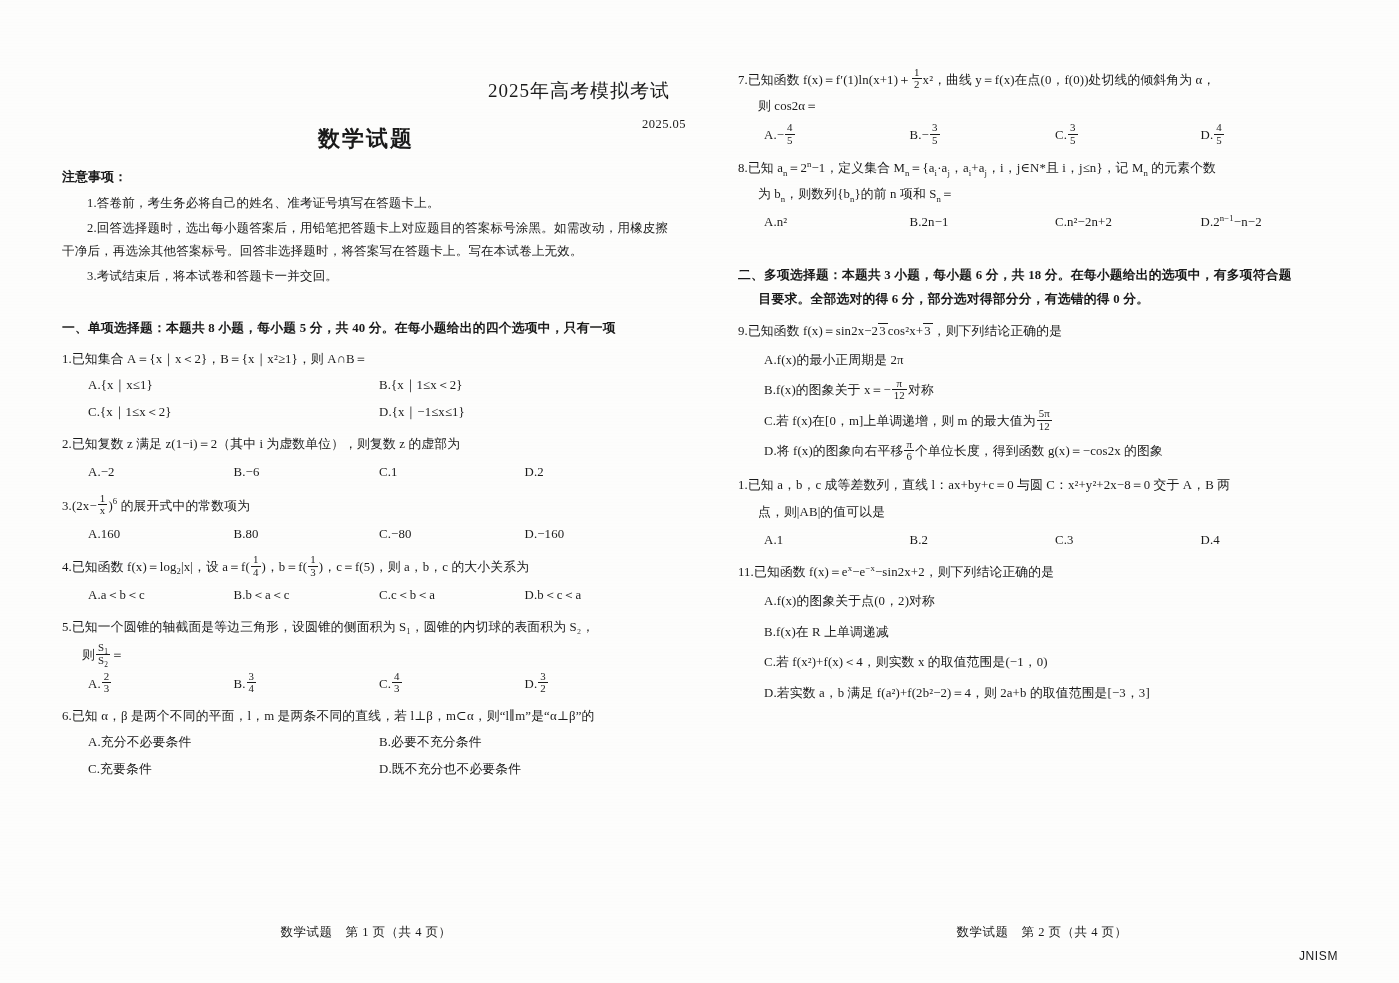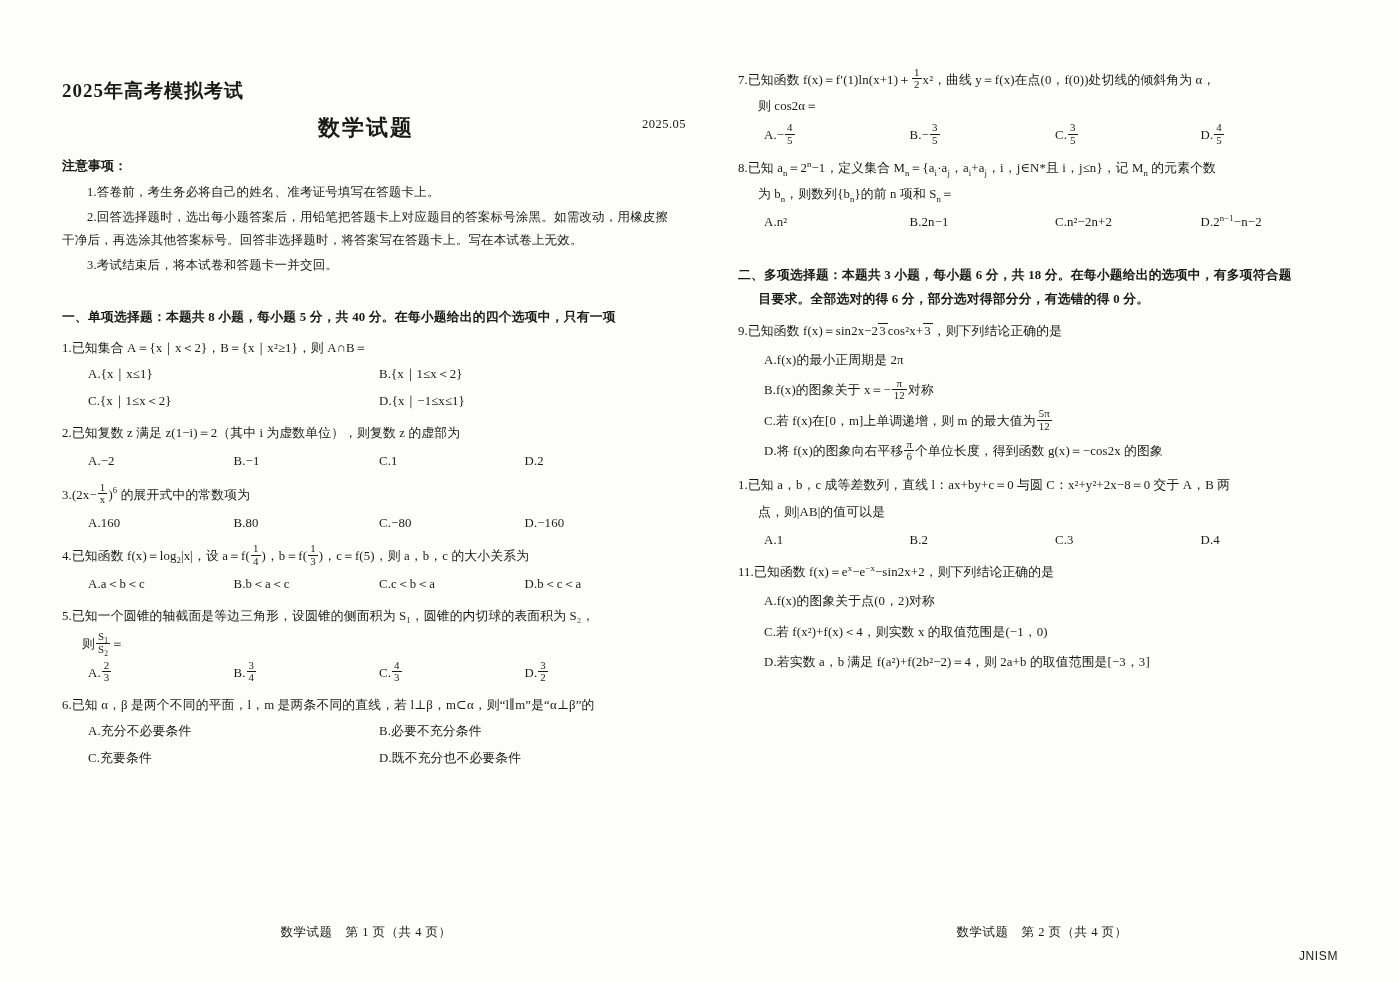--- a/index.html
+++ b/index.html
@@ -30,25 +30,25 @@
   }
   .col-left { left: 36px; }
   .col-right { left: 712px; }
 
   .col-inner {
     position: relative;
     padding: 60px 26px 0 26px;
   }
 
   .exam-title {
-    text-align: left;
+    text-align: right;
     font-size: 19px;
-    font-weight: bold;
+    font-weight: normal;
     letter-spacing: 1px;
-    margin: 18px 0 9px 0;
+    margin: 18px 0 20px 0;
   }
   .subject-title {
     text-align: center;
     font-size: 22px;
     font-weight: bold;
     letter-spacing: 2px;
     margin: 2px 0 2px 0;
     position: relative;
   }
   .exam-date {
@@ -193,21 +193,21 @@
               <div class="r">
                 <div>C.{x｜1≤x＜2}</div>
                 <div>D.{x｜−1≤x≤1}</div>
               </div>
             </div>
           </div>
           <div class="q">
             <span class="q-stem"><span>2.</span>已知复数 z 满足 z(1−i)＝2（其中 i 为虚数单位），则复数 z 的虚部为</span>
             <div class="opts-row">
               <div>A.−2</div>
-              <div>B.−1</div>
+              <div>B.−6</div>
               <div>C.1</div>
               <div>D.2</div>
             </div>
           </div>
           <div class="q">
             <span class="q-stem"><span>3.</span>(2x−<span class="frac"><span class="n">1</span><span class="d">x</span></span>)<sup>6</sup> 的展开式中的常数项为</span>
             <div class="opts-row">
               <div>A.160</div>
               <div>B.80</div>
               <div>C.−80</div>
@@ -291,20 +291,21 @@
               <div>A.1</div>
               <div>B.2</div>
               <div>C.3</div>
               <div>D.4</div>
             </div>
           </div>
           <div class="q">
             <span class="q-stem"><span>11.</span>已知函数 f(x)＝e<sup>x</sup>−e<sup>−x</sup>−sin2x+2，则下列结论正确的是</span>
             <div class="opts-col">
               <div>A.f(x)的图象关于点(0，2)对称</div>
+              <div>B.f(x)在 R 上单调递减</div>
               <div>C.若 f(x²)+f(x)＜4，则实数 x 的取值范围是(−1，0)</div>
               <div>D.若实数 a，b 满足 f(a²)+f(2b²−2)＝4，则 2a+b 的取值范围是[−3，3]</div>
             </div>
           </div>
         </div>
     </div>
     <div class="footer">数学试题　第 2 页（共 4 页）</div>
     <div class="corner-code">JNISM</div>
   </div>
 

